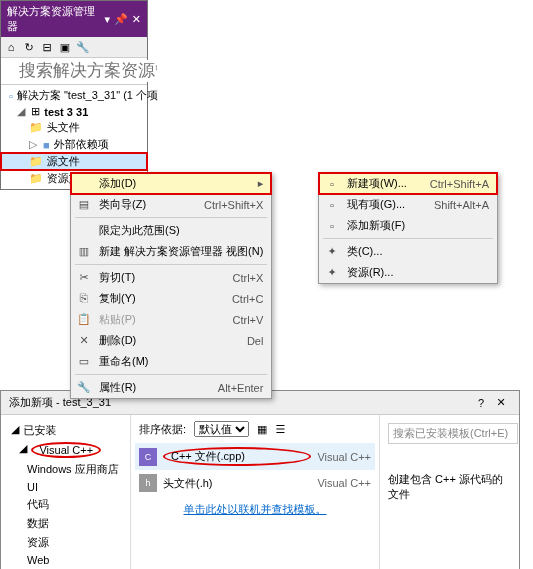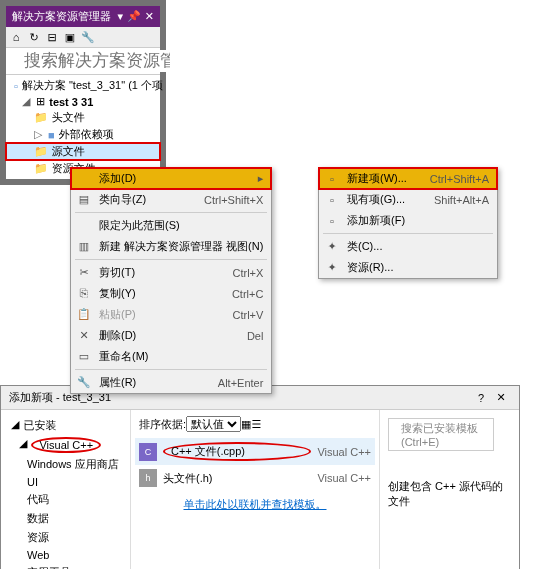--- a/index.html
+++ b/index.html
@@ -1,19 +1,19 @@
 <!DOCTYPE html>
 <html><head>
 <meta charset="utf-8">
 <style>
 * { box-sizing: border-box; margin: 0; padding: 0; font-family: "Microsoft YaHei", "Segoe UI", sans-serif; }
 body { background: #fff; font-size: 11px; width: 533px; }
 
 
-.panel { background: #f5f5f5; border: 6px solid #737373; width: 166px; }
+.panel { background: #f5f5f5; border: 1px solid #737373; width: 148px; }
 .panel-hdr { background: #68217a; color: #fff; padding: 3px 6px; display: flex; align-items: center; }
 .panel-hdr .title { flex: 1; }
 .panel-hdr .icon { margin-left: 4px; cursor: pointer; }
 .toolbar { background: #eee; padding: 2px; display: flex; gap: 2px; border-bottom: 1px solid #ccc; }
 .toolbar .tb-btn { width: 16px; height: 16px; display: inline-flex; align-items: center; justify-content: center; }
 .search-row { padding: 2px; border-bottom: 1px solid #ccc; background: #fff; }
 .search-row input { width: 100%; border: none; outline: none; font-size: 17px; padding: 1px 2px; margin-left: 14px; }
 .tree { background: #fff; padding: 2px 0; }
 .tree-item { padding: 1px 4px; display: flex; align-items: center; gap: 4px; white-space: nowrap; }
 .tree-item.indent1 { padding-left: 16px; }
@@ -22,52 +22,52 @@
 .tree-item.highlighted { outline: 2px solid #d00; outline-offset: -1px; }
 .expander { width: 10px; display: inline-block; color: #666; }
 .folder-icn { color: #d9a84e; }
 .file-icn { color: #6a9bd8; }
 
 
 .menus { position: relative; }
 .ctx-menu { position: absolute; background: #f0f0f0; border: 1px solid #999; box-shadow: 2px 2px 5px rgba(0,0,0,.3); min-width: 200px; z-index: 10; }
 .ctx-menu.sub { min-width: 180px; }
 .menu-item { padding: 3px 8px 3px 28px; display: flex; align-items: center; position: relative; }
-.menu-item:hover, .menu-item.hover { background: #eab308; }
+.menu-item:hover, .menu-item.hover { background: #fef9c3; }
 .menu-item.highlighted { outline: 2px solid #d00; outline-offset: -1px; }
 .menu-item .micn { position: absolute; left: 6px; width: 14px; text-align: center; color: #555; }
 .menu-item .label { flex: 1; }
 .menu-item .shortcut { color: #555; margin-left: 4px; }
 .menu-item .arrow { margin-left: 12px; color: #555; }
 .menu-sep { height: 1px; background: #ccc; margin: 2px 4px; }
 
 
 .dialog { margin-top: 20px; width: 520px; border: 1px solid #888; background: #fff; }
 .dlg-title { background: #eee; padding: 4px 8px; display: flex; align-items: center; border-bottom: 1px solid #ccc; }
 .dlg-title .t { flex: 1; }
 .dlg-title .win-btn { width: 20px; text-align: center; }
 .dlg-body { display: flex; flex-direction: column; }
 .dlg-top { display: flex; border-bottom: 1px solid #ddd; }
 .dlg-left { width: 130px; border-right: 1px solid #ddd; padding: 6px 4px; }
 .dlg-left .cat { padding: 2px 6px; cursor: pointer; }
 .dlg-left .cat.head { display: flex; gap: 4px; }
 .dlg-left .cat.indent { padding-left: 22px; }
 .dlg-mid { flex: 1; padding: 4px; }
 .dlg-right { width: 140px; padding: 8px; border-left: 1px solid #ddd; }
-.sort-row { display: flex; align-items: center; gap: 0; padding: 2px 4px 6px; }
+.sort-row { display: flex; align-items: center; gap: 8px; padding: 2px 4px 6px; }
 .sort-row select { font-size: 11px; }
 .template { display: flex; align-items: center; gap: 6px; padding: 4px; }
 .template.sel { background: #e5f1fb; }
 .template .ticn { width: 18px; height: 18px; display: flex; align-items: center; justify-content: center; background: #7a67c7; color: #fff; font-size: 9px; }
 .template .tlabel { flex: 1; }
 .template .tlang { color: #666; }
 .link-row { text-align: center; padding: 6px; }
 .link-row a { color: #0066cc; text-decoration: underline; }
 .red-oval { border: 2px solid #d00; border-radius: 50%; padding: 0 6px; display: inline-block; }
-.search-tpl { border: 1px solid #ccc; padding: 2px 12px; font-size: 11px; color: #888; width: 106px; }
+.search-tpl { border: 1px solid #ccc; padding: 2px 4px; font-size: 11px; color: #888; width: 130px; }
 </style>
 </head>
 <body>
 
 <div class="panel">
   <div class="panel-hdr">
     <span class="title">解决方案资源管理器</span>
     <span class="icon">▾</span>
     <span class="icon">📌</span>
     <span class="icon">✕</span>

